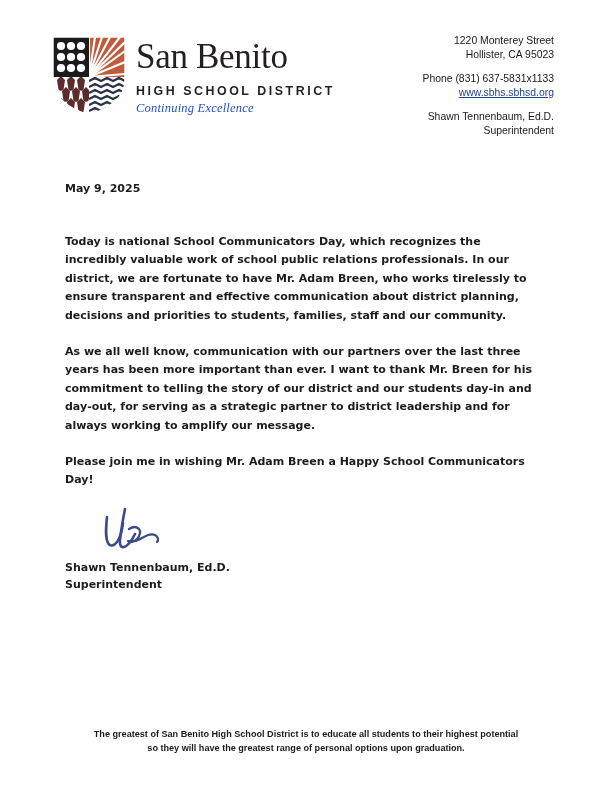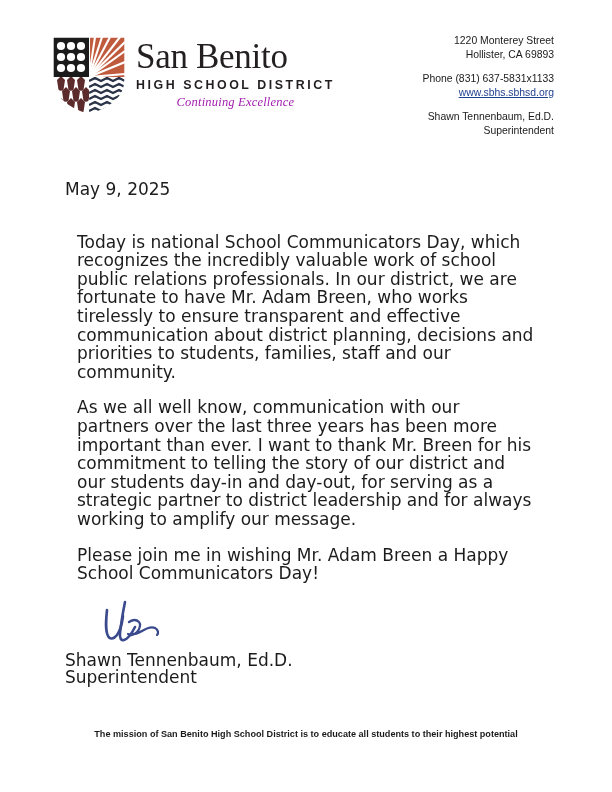--- a/index.html
+++ b/index.html
@@ -47,29 +47,29 @@
     color: #231f20;
     letter-spacing: -0.3px;
     white-space: nowrap;
   }
   .wm-sub {
     font-family: "Liberation Sans", sans-serif;
     font-size: 12.4px;
     font-weight: bold;
     letter-spacing: 2.55px;
     color: #231f20;
-    margin-top: 2px;
+    margin-top: 8px;
     white-space: nowrap;
   }
   .wm-tag {
     font-family: "Liberation Serif", serif;
     font-style: italic;
     font-size: 12.5px;
-    color: #a21caf;
-    text-align: center;
+    color: #1d4ed8;
+    text-align: left;
     margin-top: 3px;
     letter-spacing: 0.2px;
     white-space: nowrap;
   }
 
   .address-block {
     position: absolute;
     right: 58px;
     top: 34px;
     text-align: right;
@@ -90,27 +90,28 @@
     text-align: right;
   }
 
   
   .letter-body {
     position: absolute;
     left: 65px;
     top: 180px;
     width: 470px;
     font-family: "DejaVu Sans", sans-serif;
-    font-size: 17px;
+    font-size: 11px;
     line-height: 18.6px;
     color: #1c1c1c;
+    font-weight: bold;
   }
   .date-line { margin-bottom: 34px; }
   .salutation { margin-bottom: 18px; }
-  .para { margin: 0 0 17px 12px; text-align: left; }
+  .para { margin: 0 0 17px 0; text-align: left; }
   .closing { margin-top: 22px; }
 
   .sig-area {
     position: relative;
     height: 52px;
   }
   .sig-svg {
     position: absolute;
     left: 34px;
     top: -2px;
@@ -227,21 +228,21 @@
       <div class="wordmark">
         <div class="wm-main">San Benito</div>
         <div class="wm-sub">HIGH SCHOOL DISTRICT</div>
         <div class="wm-tag">Continuing Excellence</div>
       </div>
     </div>
 
     <div class="address-block">
       <div class="addr-group">
         <div class="addr-line">1220 Monterey Street</div>
-        <div class="addr-line">Hollister, CA 69893</div>
+        <div class="addr-line">Hollister, CA 95023</div>
       </div>
       <div class="addr-group">
         <div class="addr-line">Phone (831) 637-5831x1133</div>
         <div><a class="addr-url" href="#">www.sbhs.sbhsd.org</a></div>
       </div>
       <div class="addr-group">
         <div class="addr-line">Shawn Tennenbaum, Ed.D.</div>
         <div class="addr-line">Superintendent</div>
       </div>
     </div>
@@ -266,16 +267,17 @@
                    C33,37 38,36 43,33 C48,30 52,28 56,30 C59,31.5 60,35 58,37" stroke-width="2.3"></path>
         </g>
       </svg>
     </div>
 
     <div class="signer">Shawn Tennenbaum, Ed.D.</div>
     <div class="signer">Superintendent</div>
   </div>
 
   <div class="footer">
-    <div class="footer-line">The mission of San Benito High School District is to educate all students to their highest potential</div>
+    <div class="footer-line">The greatest of San Benito High School District is to educate all students to their highest potential</div>
+    <div class="footer-line">so they will have the greatest range of personal options upon graduation.</div>
   </div>
 
 </div>
 
 </body></html>

